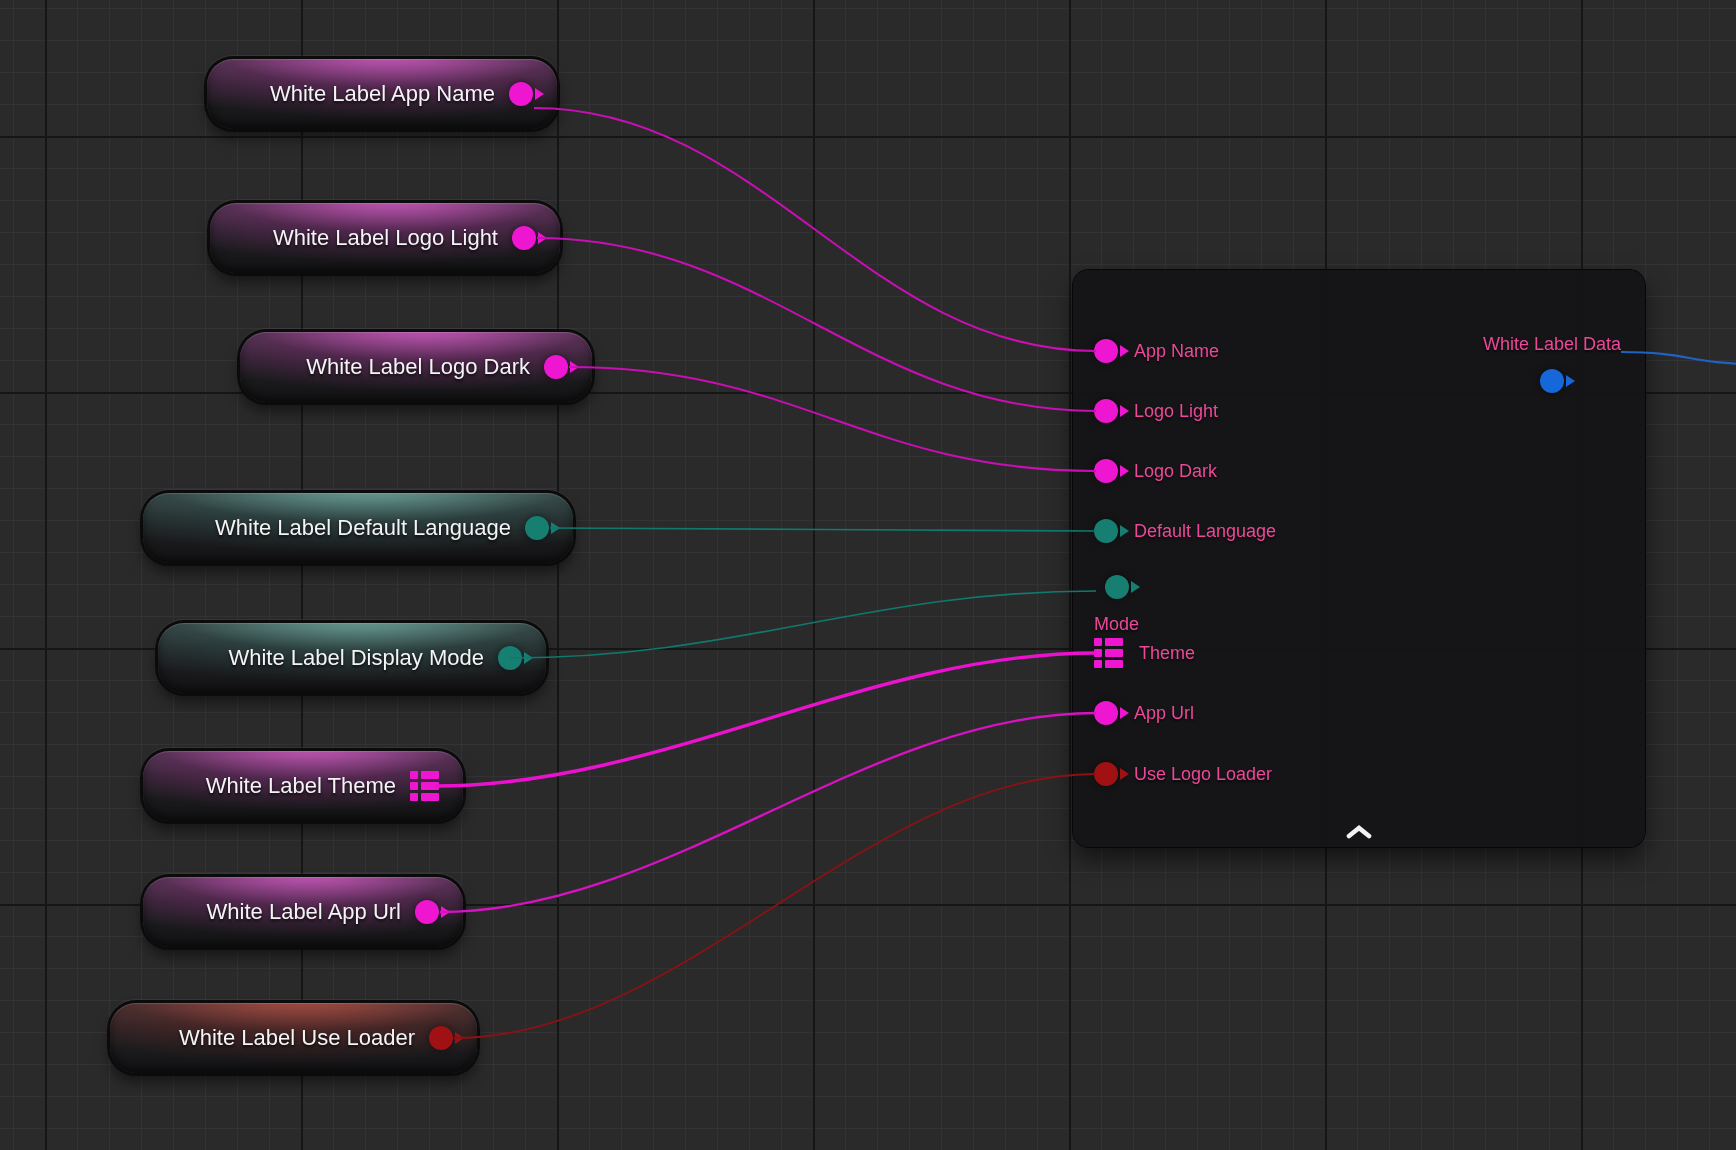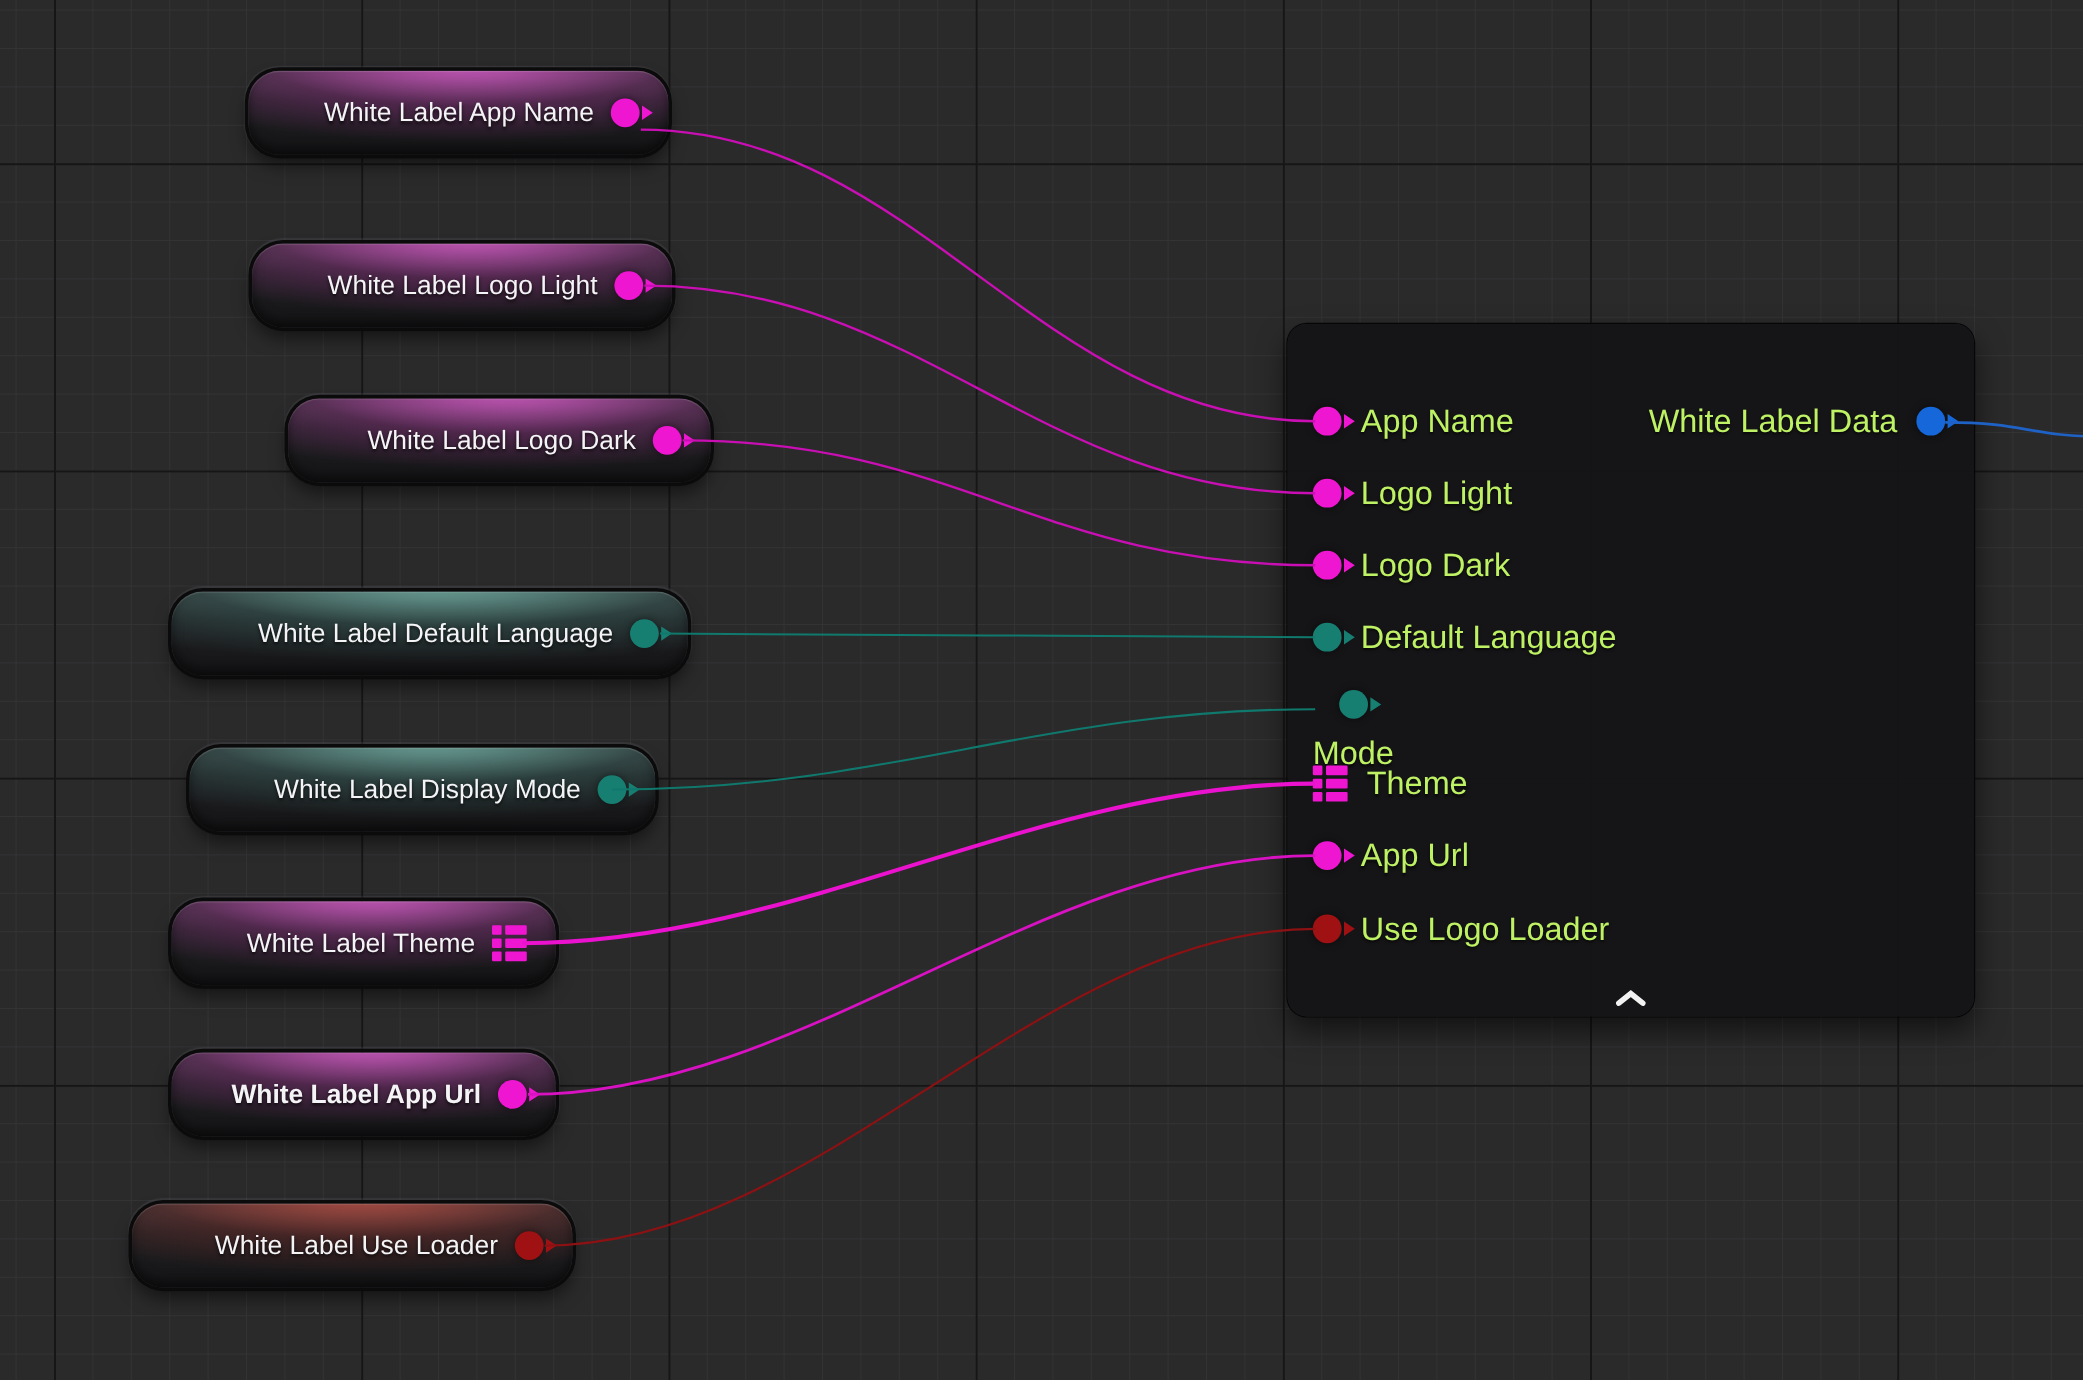--- a/index.html
+++ b/index.html
@@ -49,21 +49,21 @@
   #make-node{position:absolute;border-radius:16px;background:rgba(21,21,23,0.97);
     box-shadow:0 0 0 1px #060607,0 12px 24px rgba(0,0,0,0.55);}
   .mn-header{height:45px;border-radius:15px 15px 0 0;display:flex;align-items:center;
     gap:12px;padding:0 15px;border-bottom:1px solid #0a0a0b;
     background:
       linear-gradient(180deg, rgba(175,205,245,0.30) 0%, rgba(175,205,245,0.06) 32%, rgba(0,0,0,0.18) 100%),
       linear-gradient(90deg,#3a69a8 0%,#2e5596 40%,#16254b 78%,#0b1226 100%);}
   .mn-title{font-size:24px;font-weight:bold;color:#ccd2da;letter-spacing:0.2px;
     text-shadow:0 2px 2px rgba(0,0,0,0.65);white-space:nowrap;}
   .mn-row{position:absolute;display:flex;align-items:center;gap:16px;}
-  .mn-row .pin-label{color:#bef264;font-size:27px;line-height:1;white-space:nowrap;
+  .mn-row .pin-label{color:#ec4899;font-size:18px;line-height:1;white-space:nowrap;
     text-shadow:0 2px 2px rgba(0,0,0,0.6);text-align:right;}
   .mn-collapse{position:absolute;bottom:7px;left:50%;transform:translateX(-50%);
     width:28px;height:16px;display:flex;align-items:center;justify-content:center;
     background:none;border:none;padding:0;cursor:pointer;}
 
   
   #wires{position:absolute;left:0;top:0;z-index:50;pointer-events:none;}
   .vnode,#make-node{z-index:10;}
 </style>
 </head>
@@ -108,21 +108,21 @@
         <span class="vlabel">White Label Theme</span>
         <span class="pin-struct" style="--pc: #ef16d2;">
           <i></i>
           <i></i>
           <i></i>
           <i></i>
           <i></i>
           <i></i>
         </span>
       </div>
-      <div class="vnode" style="left: 143px; top: 877px; width: 320px; height: 70px; font-weight: bold; --g1: rgba(225,95,210,0.95); --g2: rgba(140,45,128,0.42);">
+      <div class="vnode" style="left: 143px; top: 877px; width: 320px; height: 70px; --g1: rgba(225,95,210,0.95); --g2: rgba(140,45,128,0.42);">
         <span class="vlabel">White Label App Url</span>
         <span class="pin-circle" style="--pc: #ef16d2;"></span>
       </div>
       <div class="vnode" style="left: 110px; top: 1003px; width: 367px; height: 70px; --g1: rgba(205,85,72,0.85); --g2: rgba(115,40,36,0.40);">
         <span class="vlabel">White Label Use Loader</span>
         <span class="pin-circle" style="--pc: #a01113;"></span>
       </div>
     </div>
 
   <div id="make-node" style="left: 1073px; top: 270px; width: 572px; height: 577px;">
@@ -159,21 +159,21 @@
           <span class="pin-label">Theme</span>
         </div>
         <div class="mn-row" style="left: 21px; top: 427px; height: 32px;">
           <span class="pin-circle" style="--pc: #ef16d2;"></span>
           <span class="pin-label">App Url</span>
         </div>
         <div class="mn-row" style="left: 21px; top: 488px; height: 32px;">
           <span class="pin-circle" style="--pc: #a01113;"></span>
           <span class="pin-label">Use Logo Loader</span>
         </div>
-        <div class="mn-row" style="right: 24px; top: 65px; height: 32px;">
+        <div class="mn-row" style="right: 24px; top: 65px; height: 32px; flex-direction: column;">
           <span class="pin-label">White Label Data</span>
           <span class="pin-circle" style="--pc: #1667da;"></span>
         </div>
       </div>
     <button class="mn-collapse">
       <svg width="26" height="14" viewBox="0 0 26 14">
         <polyline points="3,11 13,3 23,11" fill="none" stroke="#f2f2f2" stroke-width="4.6" stroke-linecap="round" stroke-linejoin="miter"></polyline>
       </svg>
     </button>
   </div>

